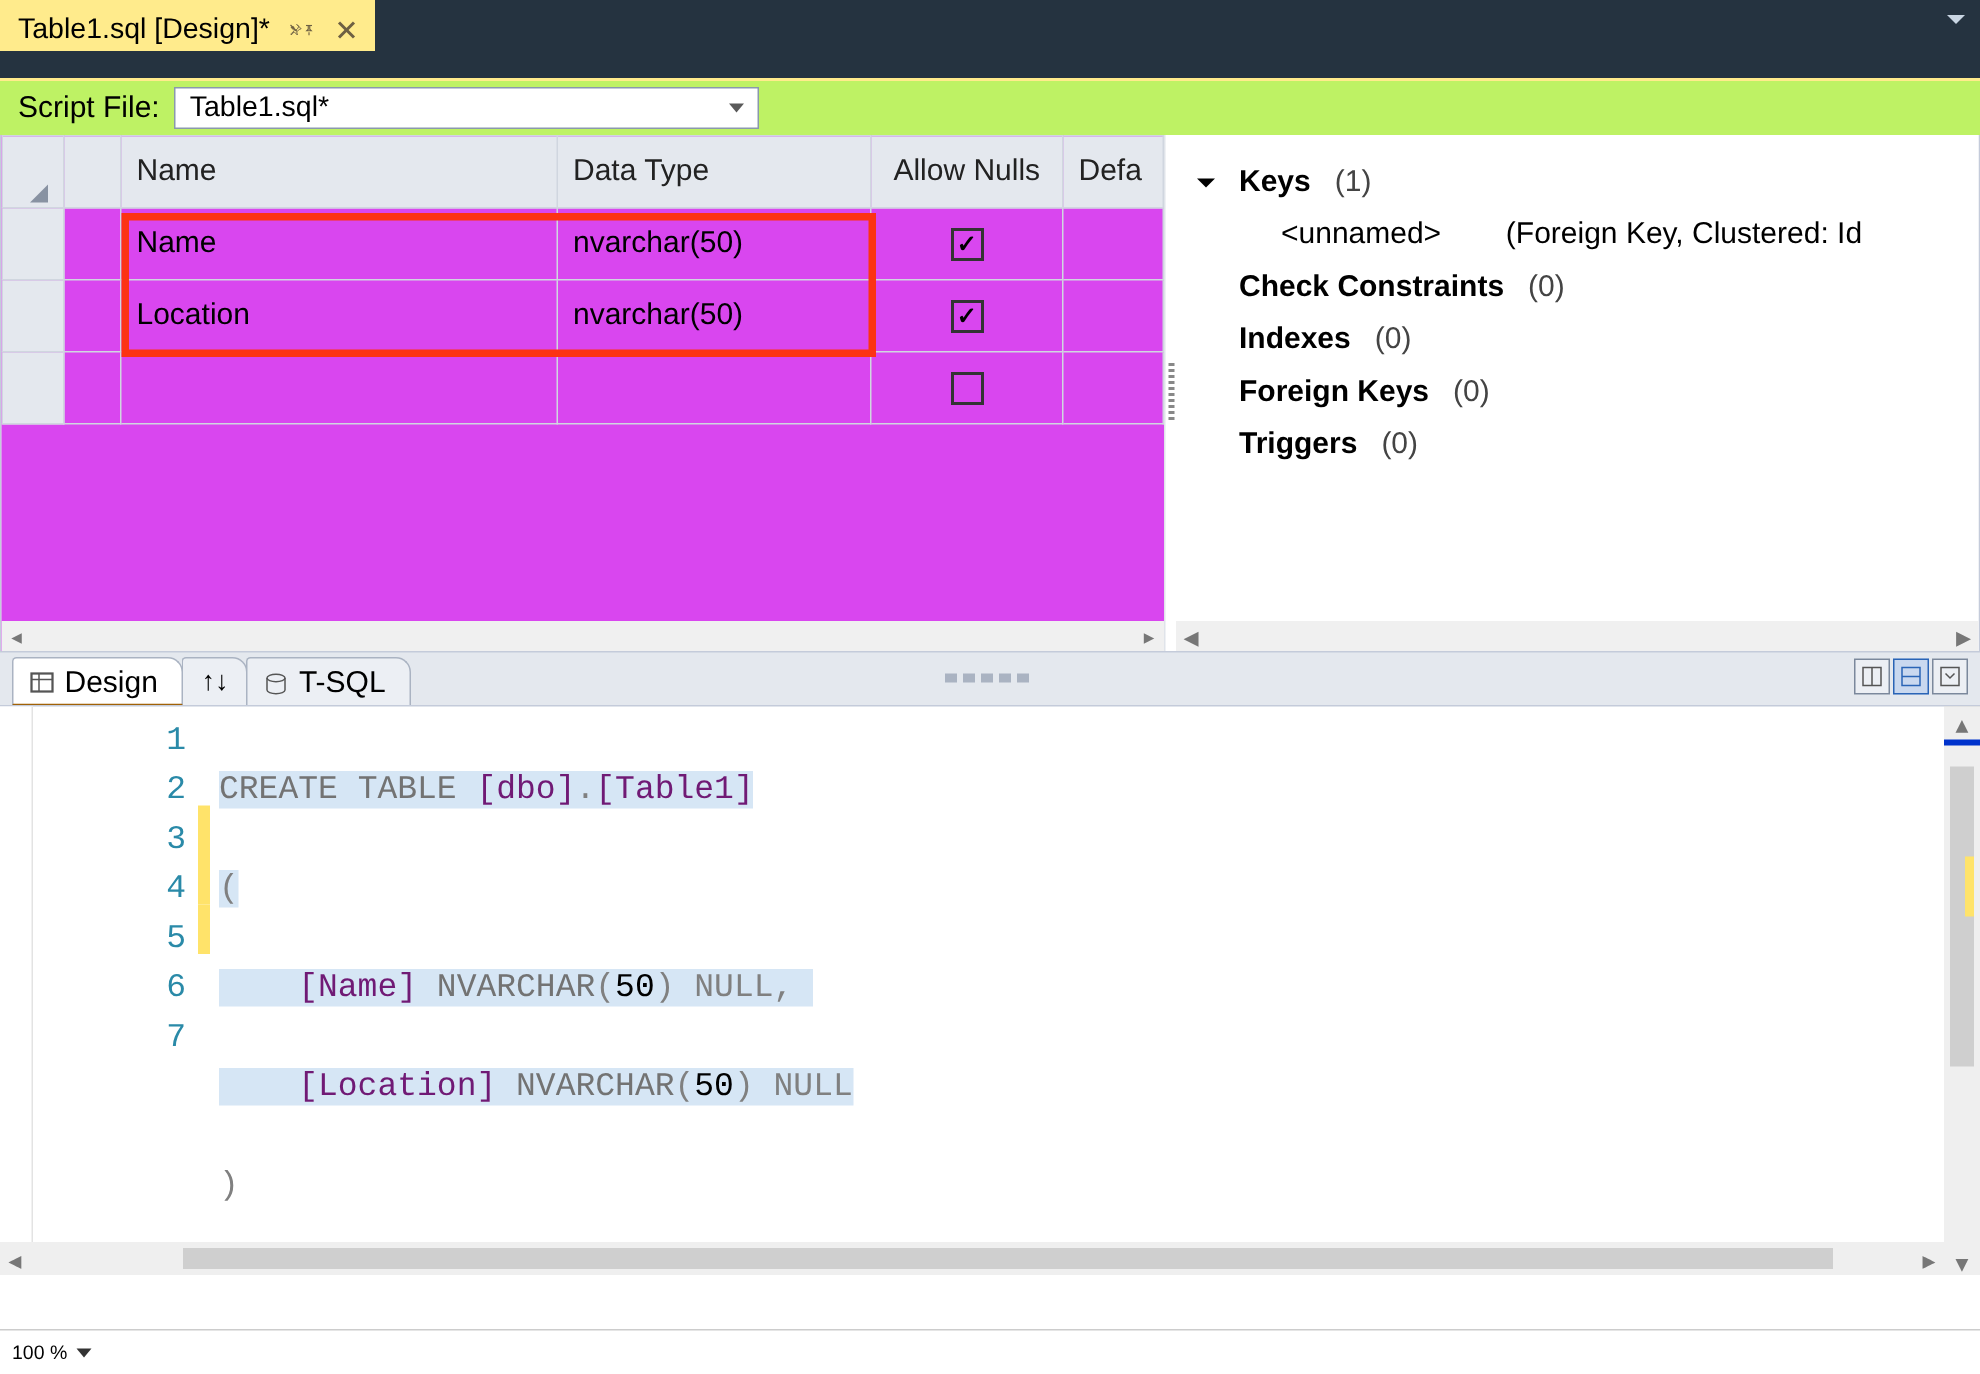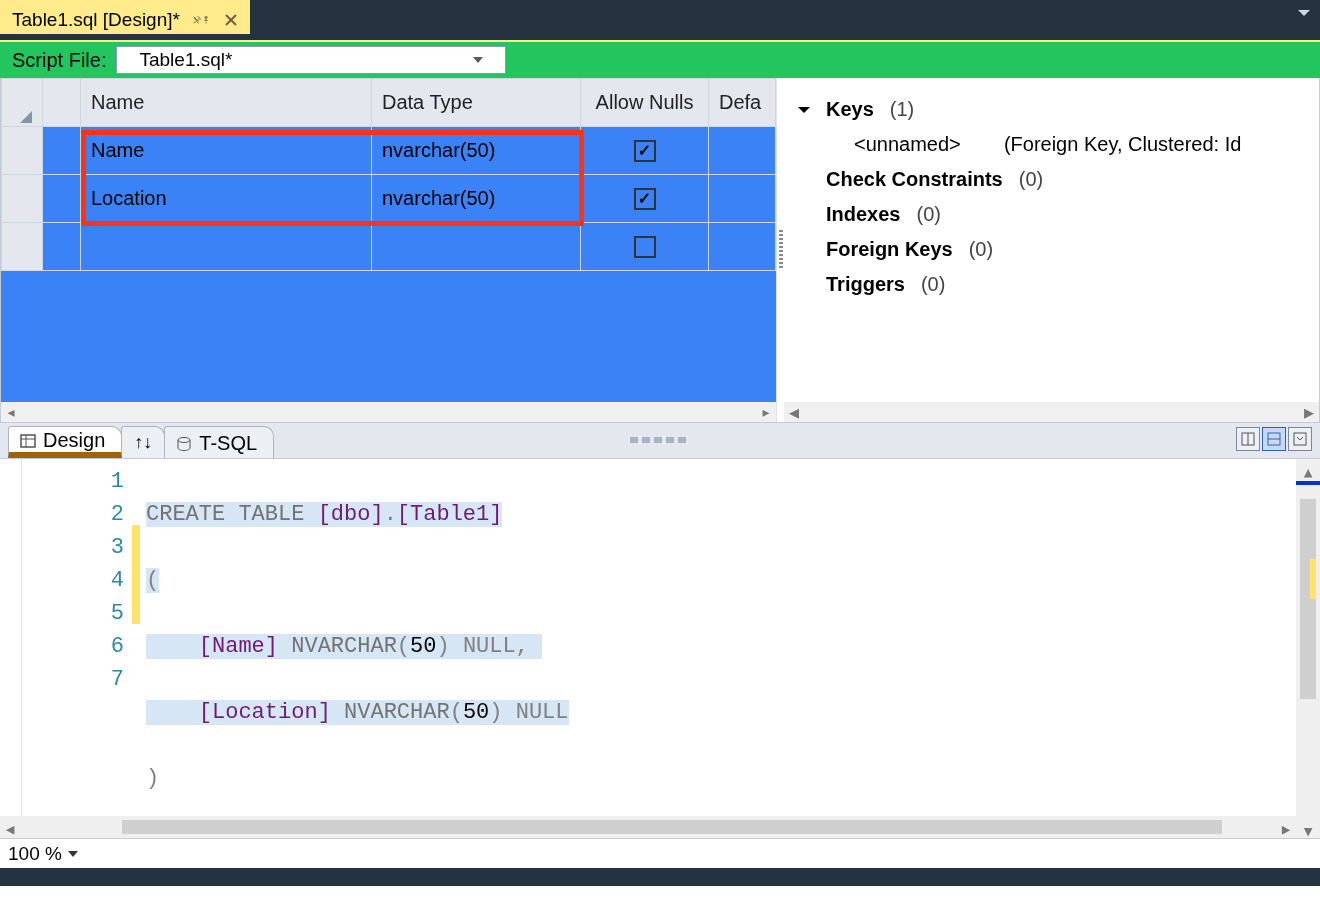--- a/index.html
+++ b/index.html
@@ -6,21 +6,21 @@
   body {
     font-family: "Segoe UI", Tahoma, Arial, sans-serif;
     font-size: 14px;
     background: #ffffff;
     width: 1320px;
     height: 916px;
     overflow: hidden;
     position: relative;
   }
   .titlebar {
-    height: 40px;
+    height: 52px;
     background: #253340;
     display: flex;
     align-items: flex-start;
     position: relative;
   }
   .tab {
     background: #ffeb8c;
     height: 34px;
     padding: 5px 10px 0 12px;
     display: flex;
@@ -41,54 +41,54 @@
     position: absolute;
     right: 10px;
     top: 10px;
     width: 0; height: 0;
     border-left: 6px solid transparent;
     border-right: 6px solid transparent;
     border-top: 6px solid #c9d6e3;
   }
   .toolbar {
     height: 38px;
-    background: #22c55e;
+    background: #bef264;
     border-top: 2px solid #ffeb8c;
     display: flex;
     align-items: center;
     padding: 0 12px;
     font-size: 20px;
     gap: 10px;
   }
   .script-select {
     background: #fff;
     border: 1px solid #8a99ad;
     height: 28px;
     width: 390px;
     display: flex;
     align-items: center;
-    padding: 0 22px;
+    padding: 0 9px;
     justify-content: space-between;
     font-size: 19px;
   }
   .script-select-caret {
     width: 0; height: 0;
     border-left: 5px solid transparent;
     border-right: 5px solid transparent;
     border-top: 6px solid #5a5a5a;
   }
   .designer-area {
     height: 344px;
     display: flex;
     border-left: 1px solid #c4cbda;
     border-right: 1px solid #c4cbda;
   }
   .grid-pane {
     width: 775px;
-    background: #3b82f6;
+    background: #d946ef;
     position: relative;
     overflow: hidden;
   }
   .grid-table { border-collapse: collapse; width: 100%; }
   .grid-table th, .grid-table td {
     border: 1px solid #d0d6df;
     height: 48px;
     font-size: 20px;
     font-weight: normal;
     text-align: left;
@@ -164,21 +164,21 @@
     height: 32px;
     padding: 2px 16px 0 10px;
     border: 1px solid #aab3c2;
     border-bottom: none;
     background: #eceff4;
     margin-right: -1px;
     display: flex; align-items: center; gap: 6px;
     font-size: 20px;
     border-radius: 3px 10px 0 0;
   }
-  .bottom-tab.active { background: #fff; border-bottom: 6px solid #a16207; z-index: 2;}
+  .bottom-tab.active { background: #fff; border-bottom: 1px solid #a16207; z-index: 2;}
   .swap-btn {
     height: 32px; width: 44px; border: 1px solid #aab3c2; border-bottom: none;
     background: #eceff4; display: flex; align-items: center; justify-content: center;
     border-radius: 3px 10px 0 0; margin-right: -1px;
     font-size: 18px;
   }
   .strip-grip { position: absolute; left: 50%; margin-left: -30px; top: 14px; width: 60px; height: 6px; background: repeating-linear-gradient(90deg,#aab3c2,#aab3c2 8px,transparent 8px,transparent 12px);}
   .strip-icons { position: absolute; right: 8px; top: 4px; display: flex; gap: 2px;}
   .strip-icons .ic { width: 24px; height: 24px; border: 1px solid #7b889c; display:flex;align-items:center;justify-content:center;font-size:14px;background:#eceff4;}
   .strip-icons .ic.active { background:#c9d8ef; border-color:#2a64b6;}
@@ -200,21 +200,21 @@
   .kw-black { color: #000;}
   .sel-bg { background: #d6e6f5;}
   .vscroll { position: absolute; right: 0; top: 0; bottom: 0; width: 24px; background: #efefef;}
   .vscroll .up, .vscroll .down { height: 20px; text-align:center;color:#777;}
   .vscroll .thumb { position:absolute; left:4px; right:4px; top:40px; height:200px; background:#cfcfcf;}
   .vscroll .caret-mark { position:absolute; right:0; top:22px; left:0; height:4px; background:#0033cc;}
   .split-handle { position:absolute; right:0; top:0; width:24px; height:18px; background:#f4f4f4; border:1px solid #bbb;}
   .code-hscroll { position:absolute; left:0; right:24px; bottom:0; height:22px; background:#efefef; display:flex;}
   .code-hscroll .thumb { position:absolute; left:122px; width:1100px; height:14px; top:4px; background:#cfcfcf;}
   .code-hscroll .arr { width:20px; text-align:center;color:#777;}
-  .footer { height:30px; background:#fff; border-top:1px solid #ccc; display:flex; align-items:center; padding:0 8px; font-size:19px;}
+  .footer { height:30px; background:#fff; border-top:1px solid #ccc; display:flex; align-items:center; padding:0 8px; font-size:13px;margin-top:36px;}
   .footer .fcaret { margin-left:6px;width:0;height:0;border-left:5px solid transparent;border-right:5px solid transparent;border-top:6px solid #333;}
   .bottombar { height:18px; background:#253340;}
   .icon-svg { width:20px; height:20px; }
 </style>
 </head>
 <body>
 
 <div class="titlebar">
   <div class="tab">
     <span>Table1.sql [Design]*</span>

